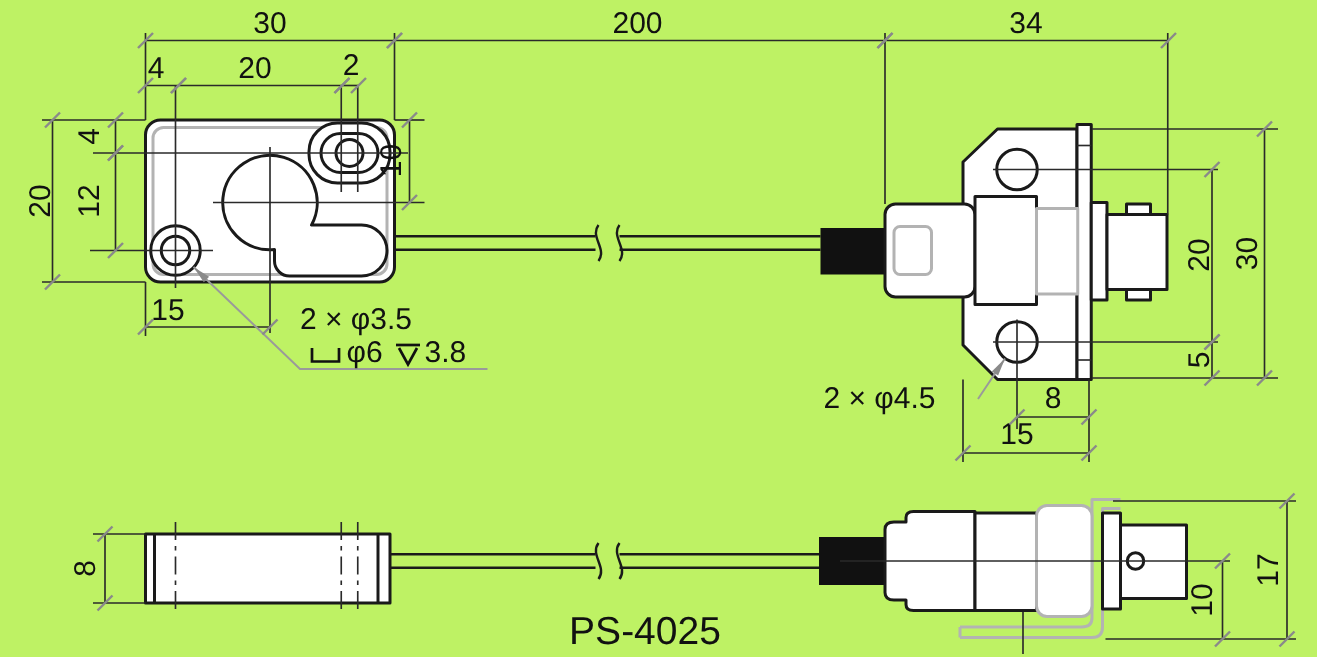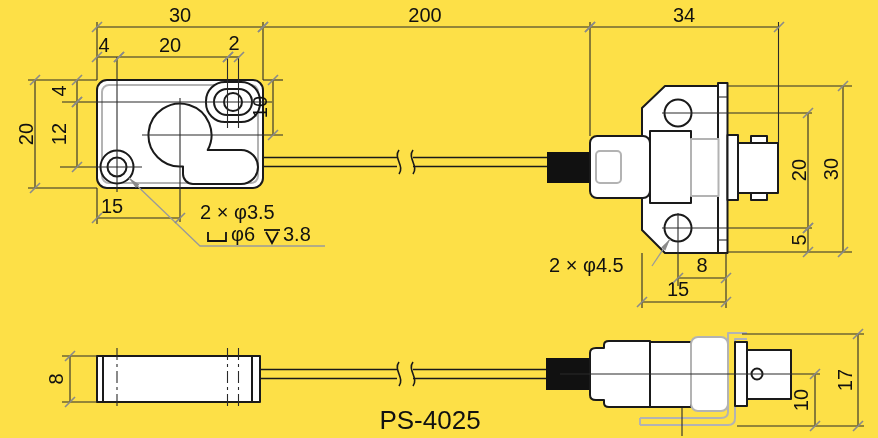--- a/index.html
+++ b/index.html
@@ -1,16 +1,16 @@
 <!DOCTYPE html>
 <html><head>
 <meta charset="utf-8">
 <style>
   html,body{margin:0;padding:0;background:#fff;}
-  .stage{position:relative;width:878px;height:438px;background:#fde047;overflow:hidden;}
+  .stage{position:relative;width:878px;height:438px;background:#bef264;overflow:hidden;}
   svg{display:block;}
   .ln{stroke:#1a1a1a;stroke-width:2;fill:none;stroke-linejoin:round;}
   .lnf{stroke:#1a1a1a;stroke-width:2;fill:#ffffff;stroke-linejoin:round;}
   .thin{stroke:#1a1a1a;stroke-width:1.6;fill:none;}
   .gray{stroke:#b3b3b3;stroke-width:2;fill:none;stroke-linejoin:round;}
   .grayf{stroke:#b3b3b3;stroke-width:2;fill:#ffffff;stroke-linejoin:round;}
   .cl{stroke:#2a2a2a;stroke-width:1.1;fill:none;}
   .dash{stroke:#2a2a2a;stroke-width:1.1;fill:none;stroke-dasharray:12 4 3 4;}
   .dim{stroke:#2a2a2a;stroke-width:1.1;fill:none;}
   .ext{stroke:#2a2a2a;stroke-width:1.1;fill:none;}

